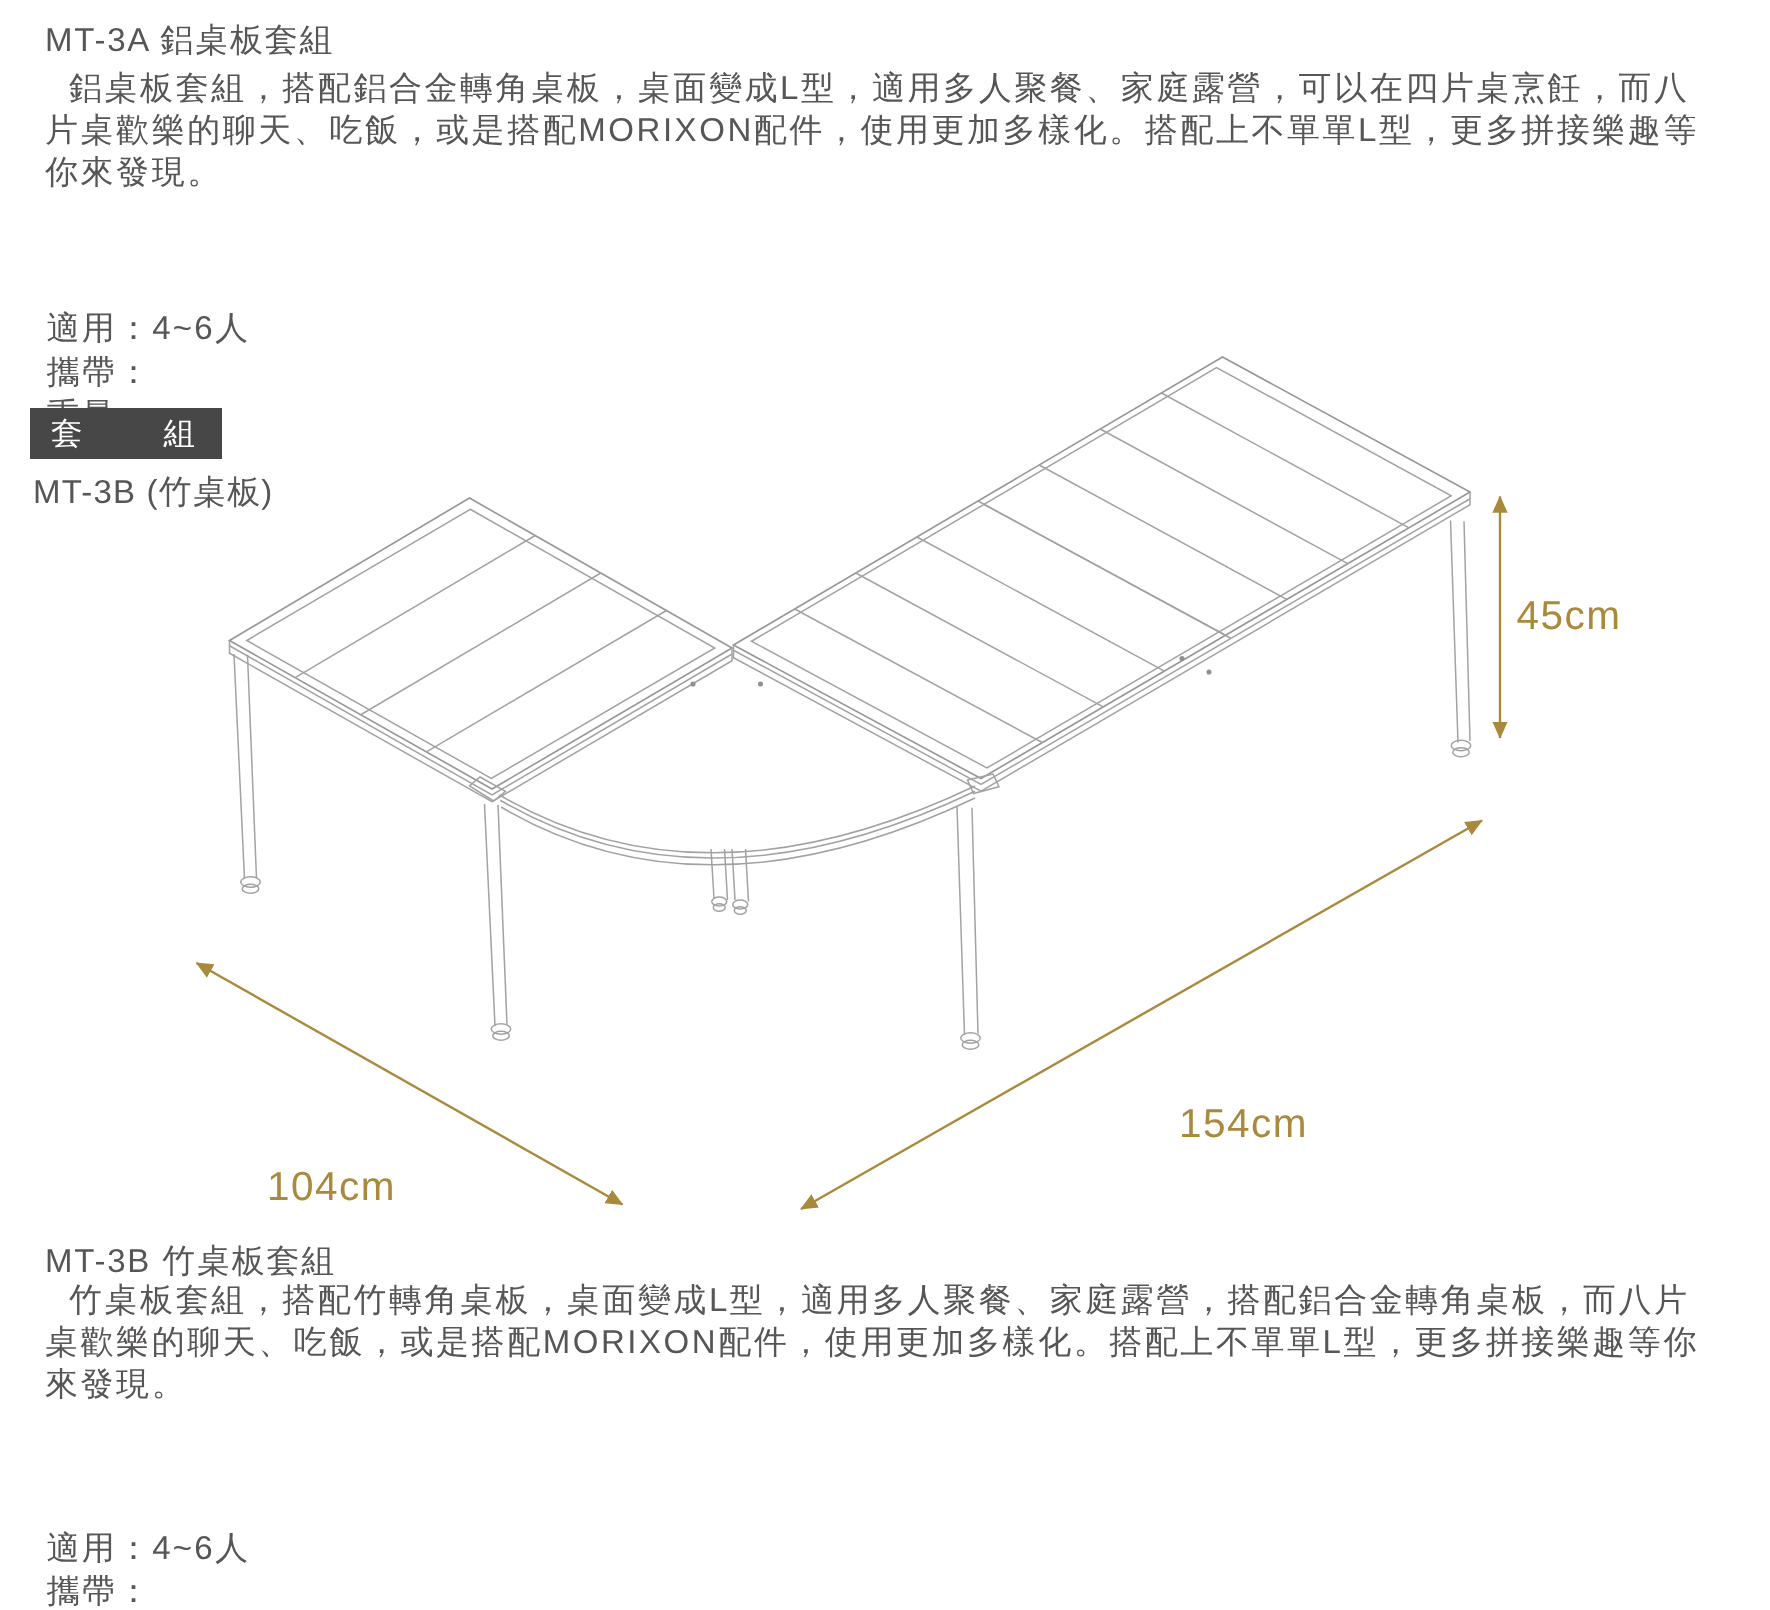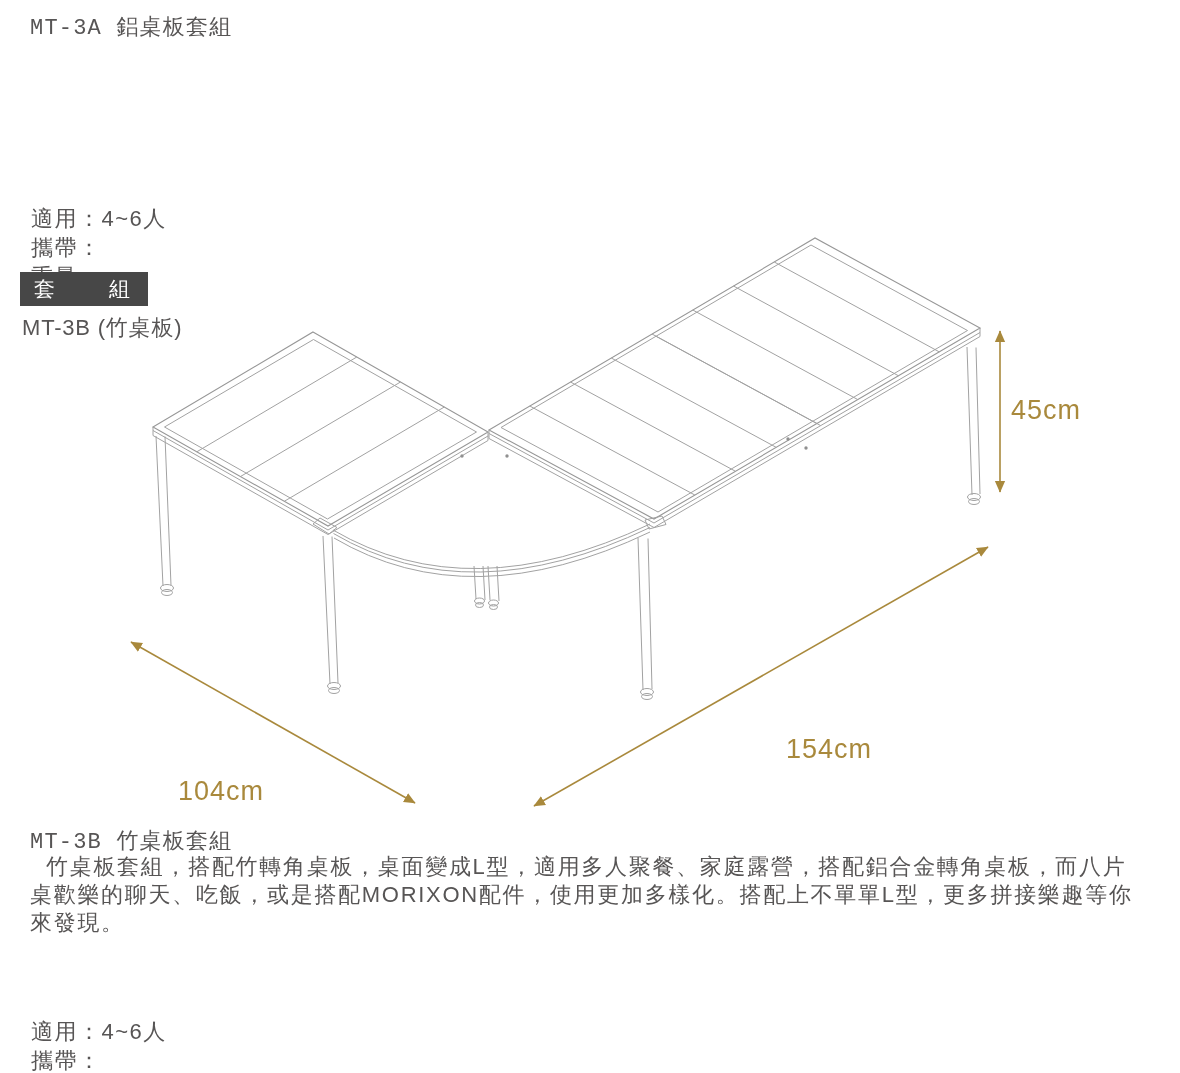--- a/index.html
+++ b/index.html
@@ -1,20 +1,20 @@
 <!DOCTYPE html>
 <html><head>
 <meta charset="utf-8">
 <style>
   html,body{margin:0;padding:0;background:#fff;}
   .page{
     position:relative;width:1180px;height:1073px;background:#ffffff;overflow:hidden;
     font-family:"Liberation Sans","DejaVu Sans",sans-serif;color:#575555;
   }
-  .title{position:absolute;left:30px;font-size:22px;letter-spacing:1.2px;white-space:nowrap;font-family:Liberation Mono, monospace;}
+  .title{position:absolute;left:30px;font-size:22px;letter-spacing:1.2px;white-space:nowrap;}
   #title-a{top:12px;}
   #title-b{top:826px;}
   .desc{position:absolute;left:30px;width:1115px;font-size:22px;line-height:28px;
         letter-spacing:1.7px;text-indent:16px;text-align:left;}
   #desc-a{top:45px;}
   #desc-b{top:853px;}
   .specs{position:absolute;left:31px;font-size:22px;line-height:29px;letter-spacing:1.5px;margin-top:48px;}
   #specs-a{top:156px;}
   #specs-b{top:969px;}
   .spec-row{white-space:nowrap;}
@@ -113,20 +113,21 @@
 
       <line class="dim" x1="534" y1="806" x2="988" y2="547" marker-start="url(#arw)" marker-end="url(#arw)"></line>
       <text class="dim-label" x="786" y="758">154cm</text>
 
       <line class="dim" x1="131" y1="642" x2="415" y2="803" marker-start="url(#arw)" marker-end="url(#arw)"></line>
       <text class="dim-label" x="178" y="800">104cm</text>
     </g>
   </svg>
 
   <div class="title" id="title-a">MT-3A 鋁桌板套組</div>
+  <div class="desc" id="desc-a">鋁桌板套組，搭配鋁合金轉角桌板，桌面變成L型，適用多人聚餐、家庭露營，可以在四片桌烹飪，而八片桌歡樂的聊天、吃飯，或是搭配MORIXON配件，使用更加多樣化。搭配上不單單L型，更多拼接樂趣等你來發現。</div>
   <div class="specs" id="specs-a">
     <div class="spec-row"><span>適用：</span><span>4~6人</span></div>
     <div class="spec-row"><span>攜帶：</span><span></span></div>
     <div class="spec-row"><span>重量：</span><span></span></div>
   </div>
 
   <div class="badge">
     <span>套</span>
     <span>組</span>
   </div>

